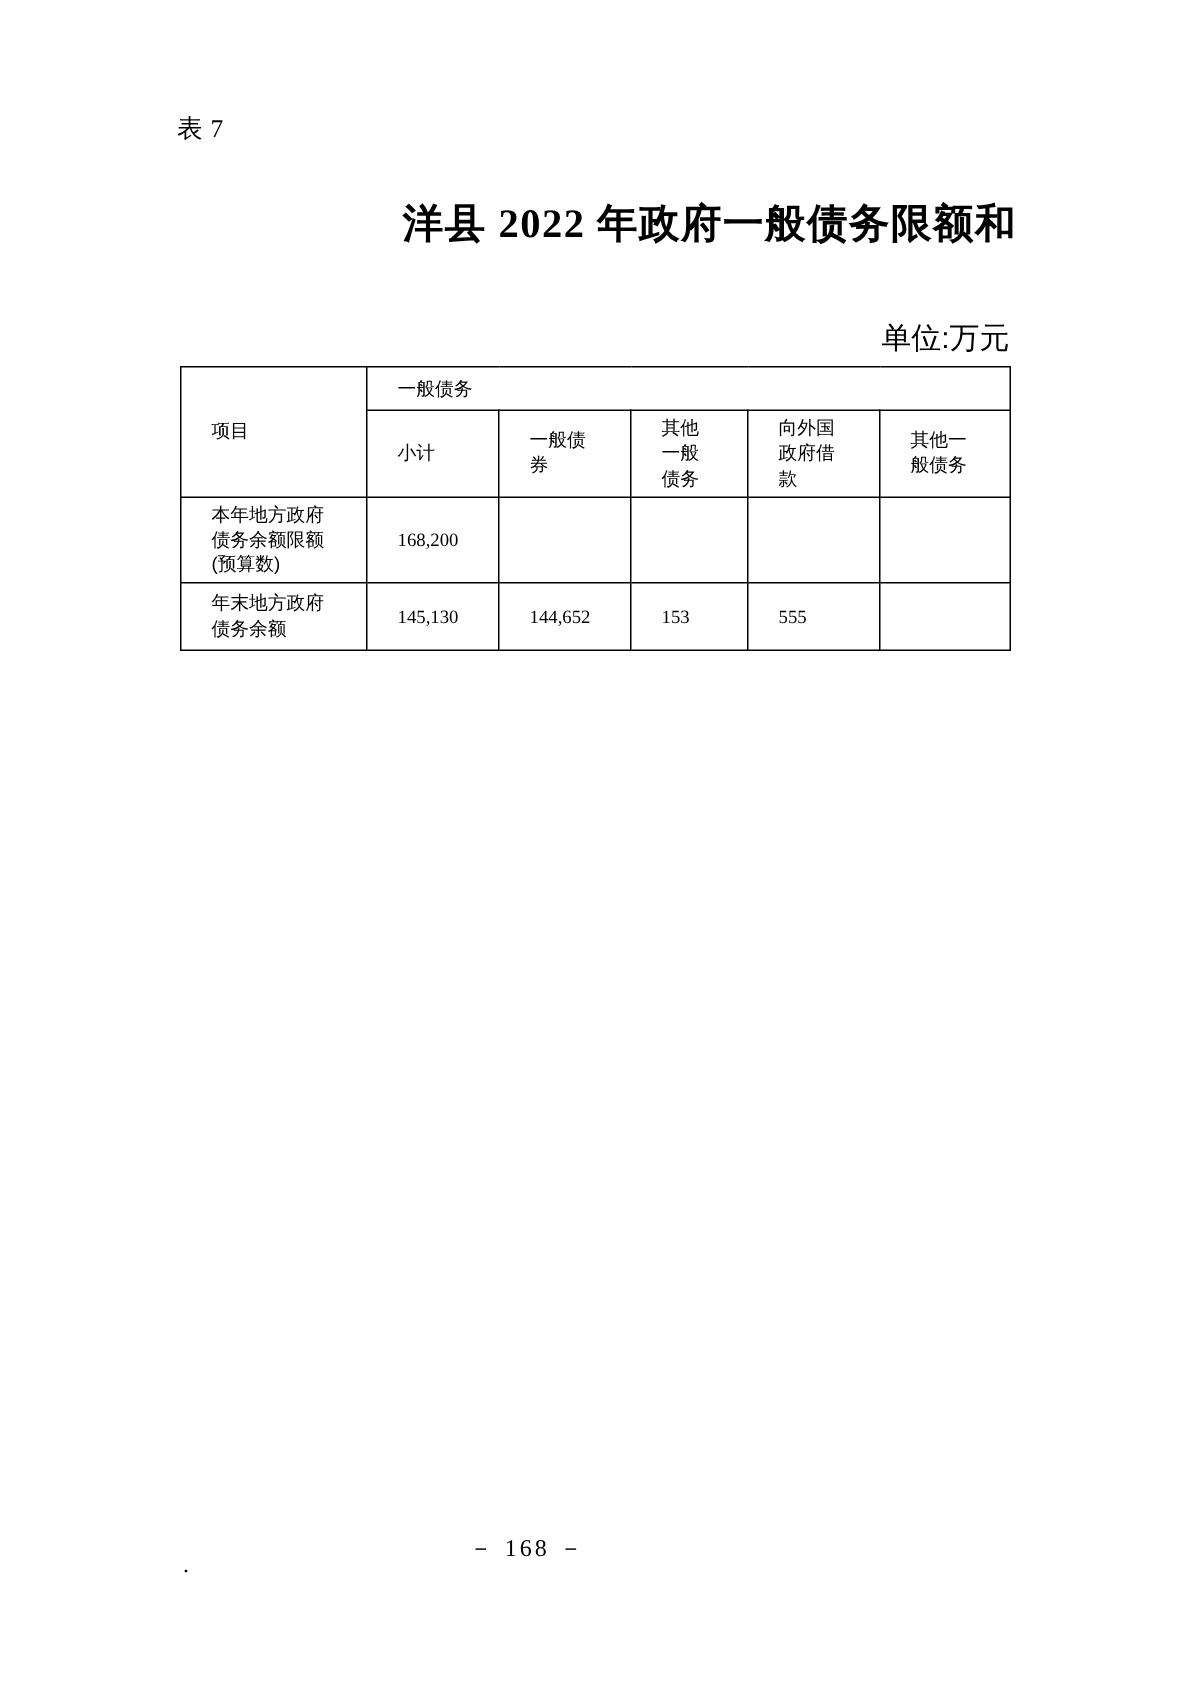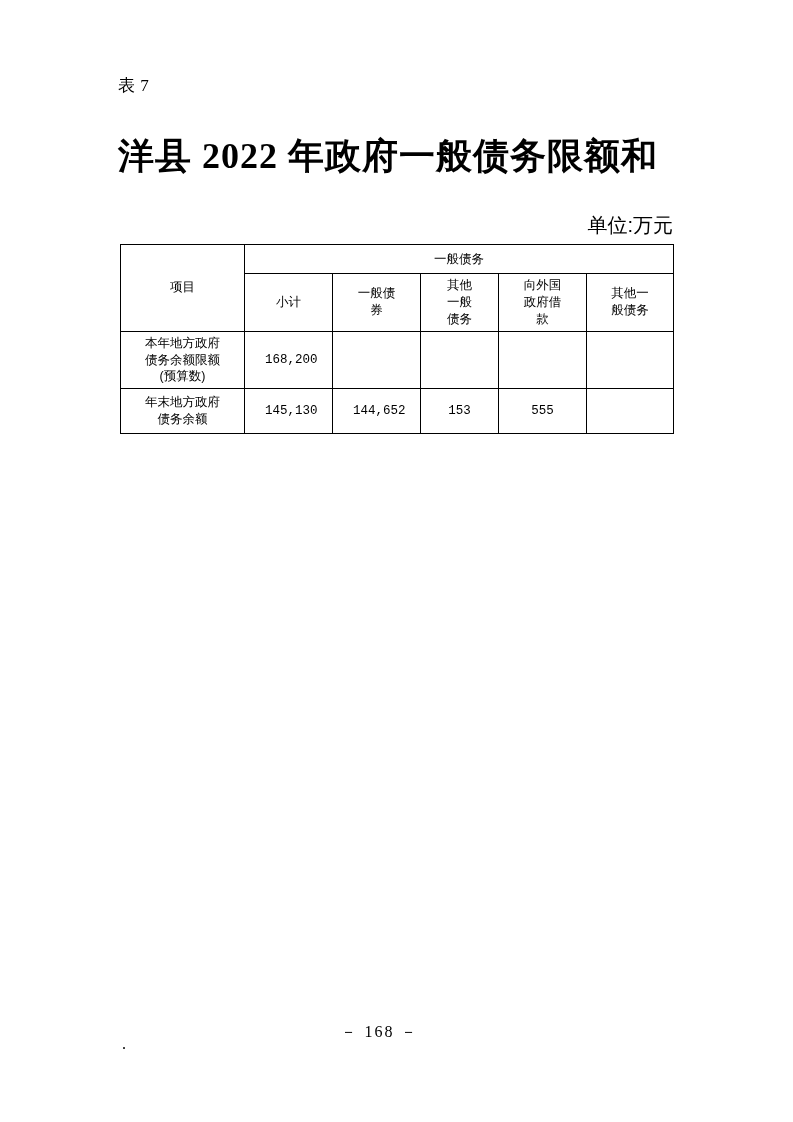--- a/index.html
+++ b/index.html
@@ -27,22 +27,22 @@
     top: 74px;
     font-size: 17px;
     font-family: "Liberation Serif", "DejaVu Serif", serif;
     letter-spacing: 0.5px;
   }
   .doc-title {
     position: absolute;
     left: 118px;
     top: 130px;
     width: 560px;
-    text-align: left;
-    font-size: 36px;
+    text-align: right;
+    font-size: 27px;
     font-weight: bold;
     line-height: 1.45;
     font-family: "Liberation Serif", "DejaVu Serif", serif;
     letter-spacing: 1px;
   }
   .unit-note {
     position: absolute;
     right: 120px;
     top: 212px;
     font-size: 20px;
@@ -56,21 +56,21 @@
     border-collapse: collapse;
     table-layout: fixed;
     font-family: "Liberation Sans", "DejaVu Sans", sans-serif;
   }
   table.debt-table td,
   table.debt-table th {
     border: 1px solid #000000;
     font-weight: normal;
     font-size: 12.5px;
     padding: 3px 20px;
-    text-align: center;
+    text-align: left;
     vertical-align: middle;
     line-height: 1.35;
   }
   .col-item     { width: 124px; }
   .col-sub      { width: 88px; }
   .col-bond     { width: 88px; }
   .col-foreign  { width: 78px; }
   .col-intl     { width: 88px; }
   .col-other    { width: 87px; }
 
@@ -93,34 +93,33 @@
     height: 38px;
     font-size: 12.5px;
   }
   .rowlabel {
     text-align: center;
     font-size: 12.5px;
     padding: 4px 6px;
     line-height: 1.5;
   }
   .num {
-    font-family: Liberation Mono, monospace;
+    font-family: Liberation Serif, serif;
     font-size: 13.5px;
     margin-top: 25px;
   }
   .footer-page {
     position: absolute;
     left: 0;
     top: 1022px;
     width: 703px;
     text-align: center;
     font-size: 16px;
     font-family: "Liberation Serif", "DejaVu Serif", serif;
     letter-spacing: 2px;
-    margin-left: 28px;
   }
   .footer-dot {
     position: absolute;
     left: 122px;
     top: 1036px;
     font-size: 16px;
     line-height: 1;
   }
 </style>
 </head>

